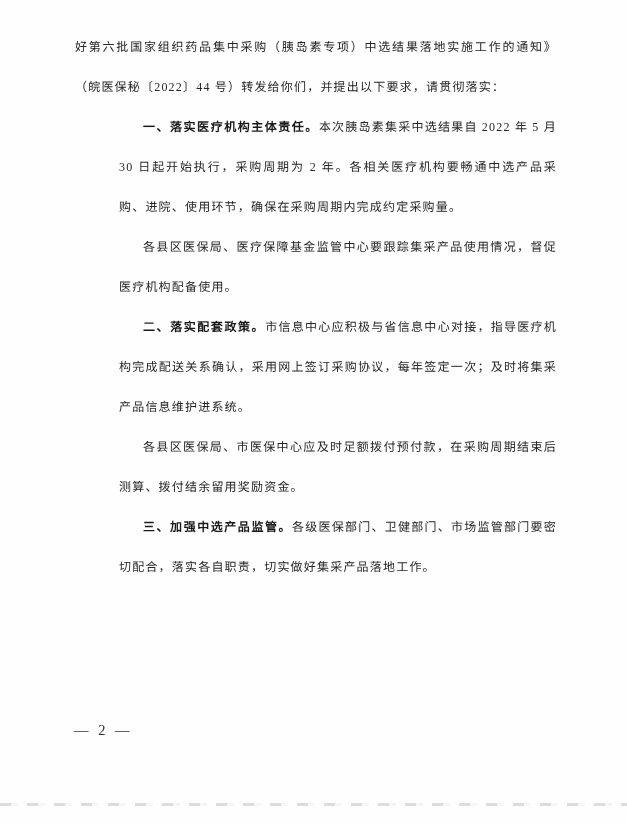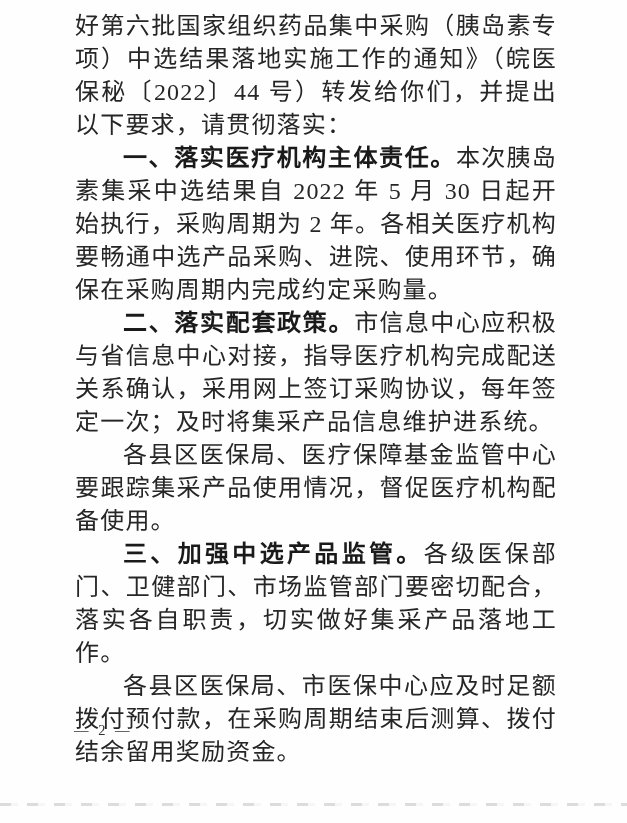--- a/index.html
+++ b/index.html
@@ -11,34 +11,35 @@
     position: relative;
     width: 627px;
     height: 823px;
     background: #fefefe;
     overflow: hidden;
     font-family: "Liberation Serif", serif;
   }
   .content {
     position: absolute;
     left: 75px;
-    top: 10px;
+    top: 27px;
     width: 482px;
-    font-size: 24px;
-    line-height: 33px;
+    font-size: 12px;
+    line-height: 40px;
     letter-spacing: 1.2px;
     color: #262626;
     text-align: justify;
   }
   .content p {
     margin: 0;
     padding: 0;
   }
   .content p.indent {
     text-indent: 2em;
+    margin-left: 44px;
   }
   .para-heading {
     font-family: "DejaVu Sans", sans-serif;
     font-weight: 700;
     color: #1a1a1a;
     letter-spacing: 1.5px;
   }
   .page-number {
     position: absolute;
     left: 74px;
@@ -67,27 +68,27 @@
 
 <div class="page">
 
   <div class="content">
 
     <p><span class="para-heading"></span><span>好第六批国家组织药品集中采购（胰岛素专项）中选结果落地实施工作的通知》（皖医保秘〔2022〕44 号）转发给你们，并提出以下要求，请贯彻落实：</span></p>
 
     <p class="indent"><span class="para-heading">一、落实医疗机构主体责任。</span><span>本次胰岛素集采中选结果自 2022 年 5 月 30 日起开始执行，采购周期为 2 年。各相关医疗机构要畅通中选产品采购、进院、使用环节，确保在采购周期内完成约定采购量。</span></p>
 
 
+    <p class="indent"><span class="para-heading"></span><span>各县区医保局、医疗保障基金监管中心要跟踪集采产品使用情况，督促医疗机构配备使用。</span></p>
+
     <p class="indent"><span class="para-heading">二、落实配套政策。</span><span>市信息中心应积极与省信息中心对接，指导医疗机构完成配送关系确认，采用网上签订采购协议，每年签定一次；及时将集采产品信息维护进系统。</span></p>
 
-    <p class="indent"><span class="para-heading"></span><span>各县区医保局、医疗保障基金监管中心要跟踪集采产品使用情况，督促医疗机构配备使用。</span></p>
+    <p class="indent"><span class="para-heading"></span><span>各县区医保局、市医保中心应及时足额拨付预付款，在采购周期结束后测算、拨付结余留用奖励资金。</span></p>
 
     <p class="indent"><span class="para-heading">三、加强中选产品监管。</span><span>各级医保部门、卫健部门、市场监管部门要密切配合，落实各自职责，切实做好集采产品落地工作。</span></p>
-
-    <p class="indent"><span class="para-heading"></span><span>各县区医保局、市医保中心应及时足额拨付预付款，在采购周期结束后测算、拨付结余留用奖励资金。</span></p>
 
   </div>
 
   <div class="page-number">— 2 —</div>
 
   <div class="scan-artifact-line"></div>
 
 </div>
 
 </body></html>

